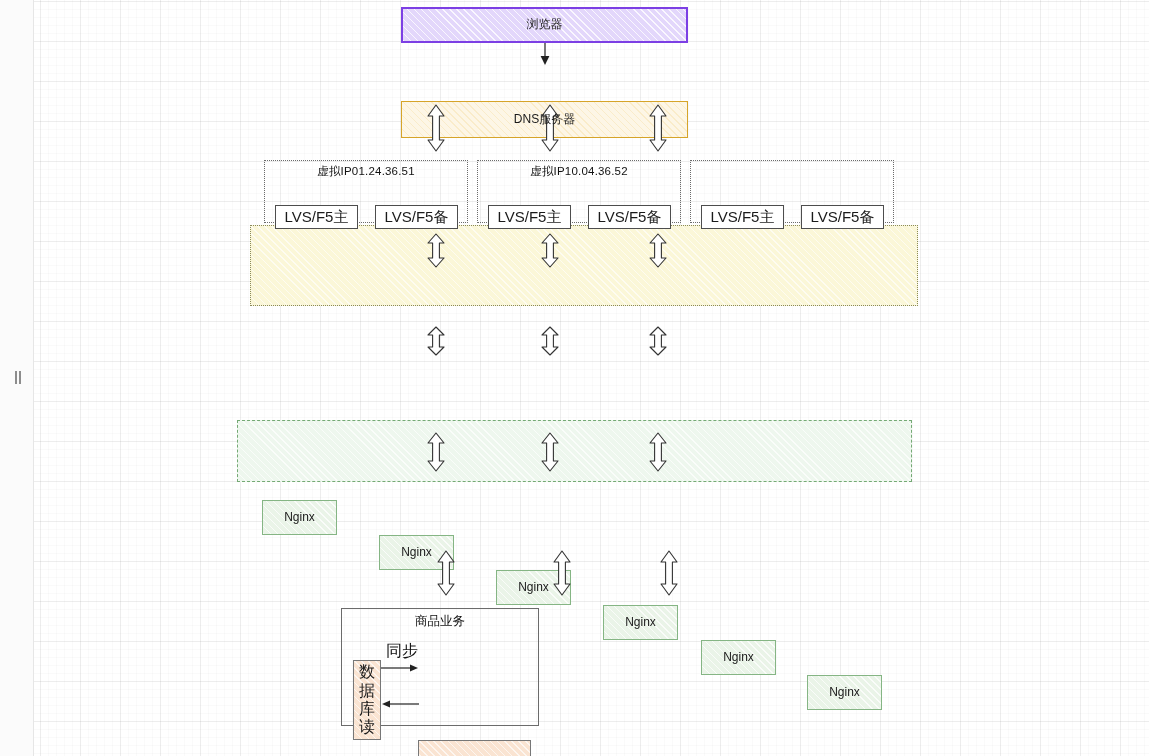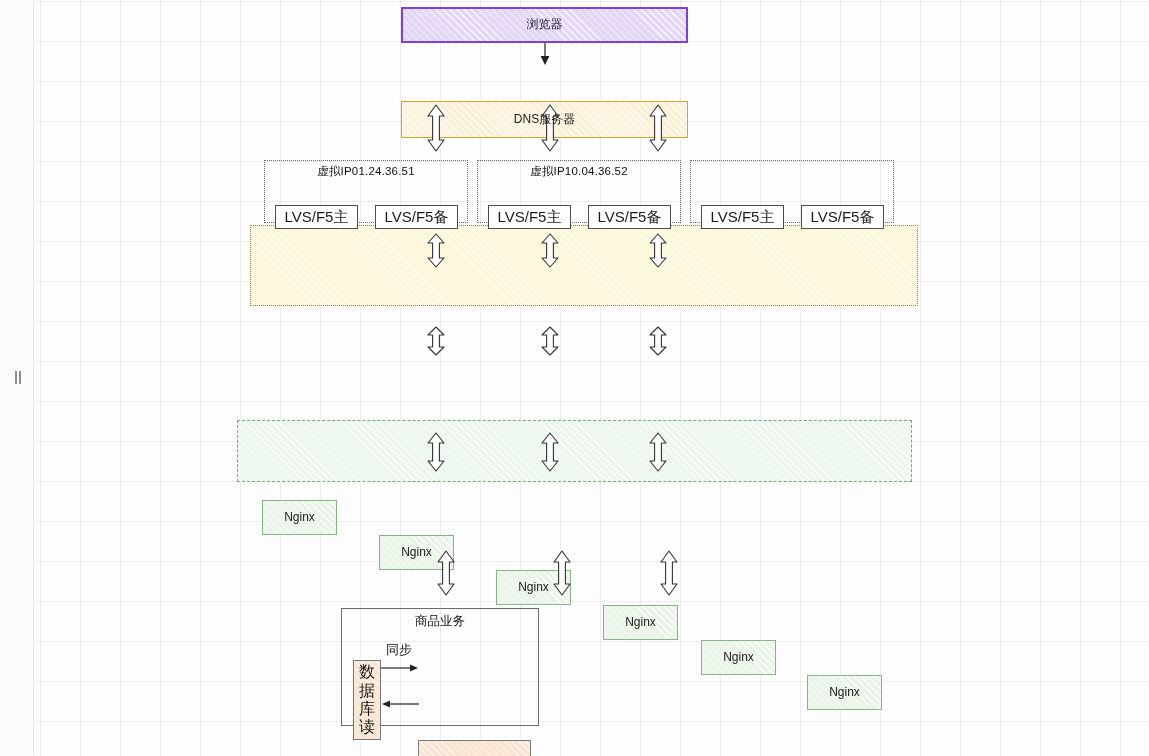--- a/index.html
+++ b/index.html
@@ -91,21 +91,21 @@
     background:transparent; border:1px solid #6b6b6b;
   }
   .biz-title { font-size:12.5px; text-align:center; padding-top:4px; color:#111; }
   .box-dbread, .box-dbwrite {
     background:#fae4d2; border:1px solid #777; --hc: rgba(255,255,255,.78);
   }
 
   
   .dbl-arrow svg, .plain-arrow svg { display:block; }
 
-  .sync-label { font-size:13px; color:#111; }
+  .sync-label { font-size:16px; color:#111; }
 </style>
 </head>
 <body>
 
 <div id="app">
 
   <div id="left-rail" class="abs"></div>
   <div id="rail-divider" class="abs"></div>
   <div id="collapse-handle">
     <i></i>

